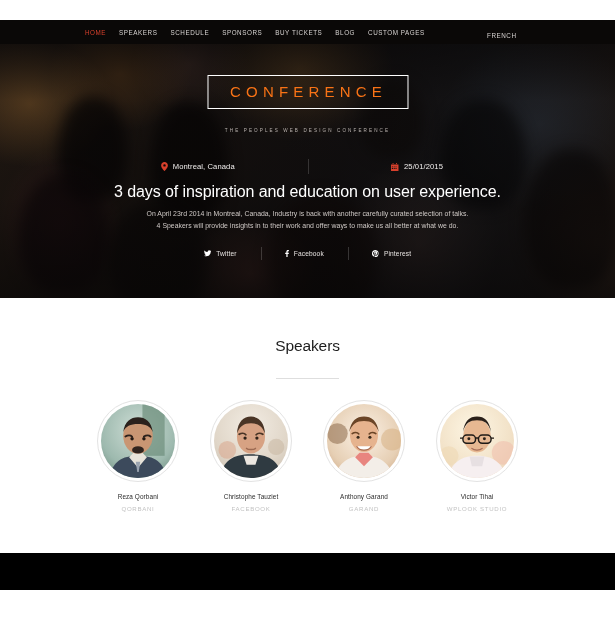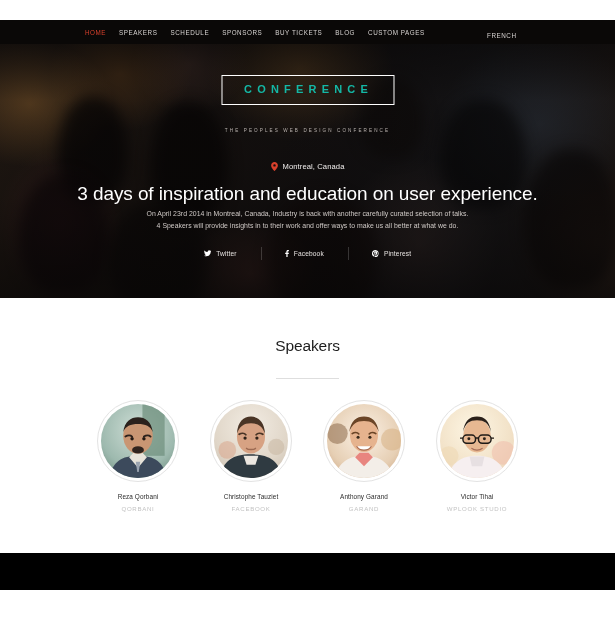--- a/index.html
+++ b/index.html
@@ -120,24 +120,24 @@
   
   .logo-box {
     position: absolute;
     left: 50%;
     transform: translateX(-50%);
     top: 31px;
     border: 1.4px solid #ffffff;
     padding: 8px 20px 9px 22px;
   }
   .logo-text {
-    font-size: 11px;
+    font-size: 15px;
     letter-spacing: 5.2px;
-    color: #14b8a6;
-    font-weight: 700;
+    color: #f97316;
+    font-weight: 400;
     line-height: 1;
     white-space: nowrap;
   }
   .tagline {
     position: absolute;
     left: 50%;
     transform: translateX(-50%);
     top: 84px;
     font-size: 4.6px;
     letter-spacing: 2.1px;
@@ -187,21 +187,21 @@
     white-space: nowrap;
   }
 
   
   .headline {
     position: absolute;
     top: 139px;
     left: 0;
     right: 0;
     text-align: center;
-    font-size: 19px;
+    font-size: 16px;
     color: #ffffff;
     font-weight: 400;
     letter-spacing: -0.1px;
   }
   .hero-desc {
     position: absolute;
     top: 164px;
     left: 0;
     right: 0;
     text-align: center;
@@ -366,20 +366,28 @@
 
       <div class="info-cell">
         <span class="info-icon">
           <svg width="7" height="9" viewBox="0 0 12 16">
               <path fill="currentColor" d="M6 0C2.7 0 0 2.7 0 6c0 4.4 6 10 6 10s6-5.6 6-10c0-3.3-2.7-6-6-6zm0 8.2A2.2 2.2 0 1 1 6 3.8a2.2 2.2 0 0 1 0 4.4z"></path>
             </svg>
         </span>
         <span class="info-label">Montreal, Canada</span>
       </div>
 
+      <div class="info-cell">
+        <span class="info-icon">
+          <svg width="7.5" height="8" viewBox="0 0 14 15">
+              <path fill="currentColor" d="M3 0h1.6v2H3V0zm6.4 0H11v2H9.4V0zM0 3h14v12H0V3zm1.6 3.4v1.8h2V6.4h-2zm3.4 0v1.8h2V6.4H5zm3.4 0v1.8h2V6.4h-2zM1.6 9.6v1.8h2V9.6h-2zm3.4 0v1.8h2V9.6H5zm3.4 0v1.8h2V9.6h-2z"></path>
+            </svg>
+        </span>
+        <span class="info-label">25/01/2015</span>
+      </div>
 
 
 
     </div>
 
     <div class="headline">3 days of inspiration and education on user experience.</div>
 
     <div class="hero-desc">
       <div>On April 23rd 2014 in Montreal, Canada, Industry is back with another carefully curated selection of talks.</div>
       <div>4 Speakers will provide insights in to their work and offer ways to make us all better at what we do.</div>

